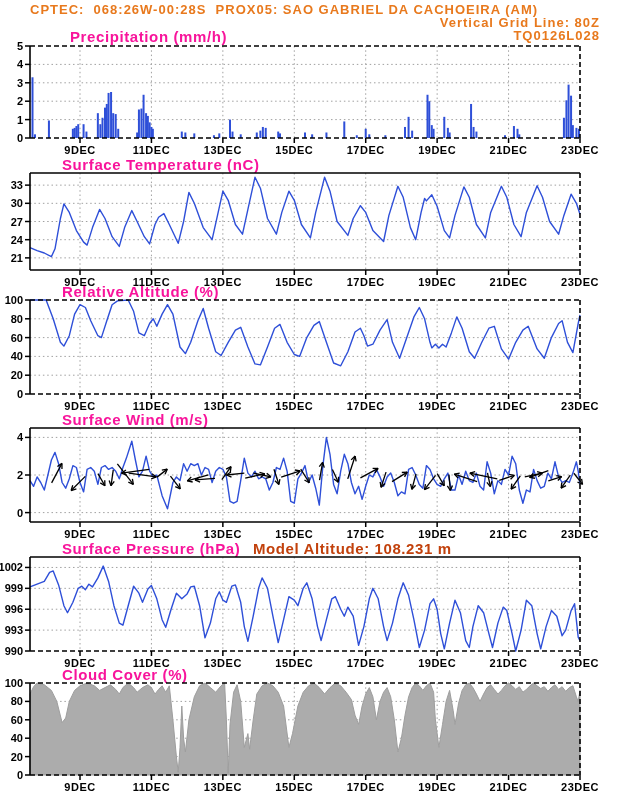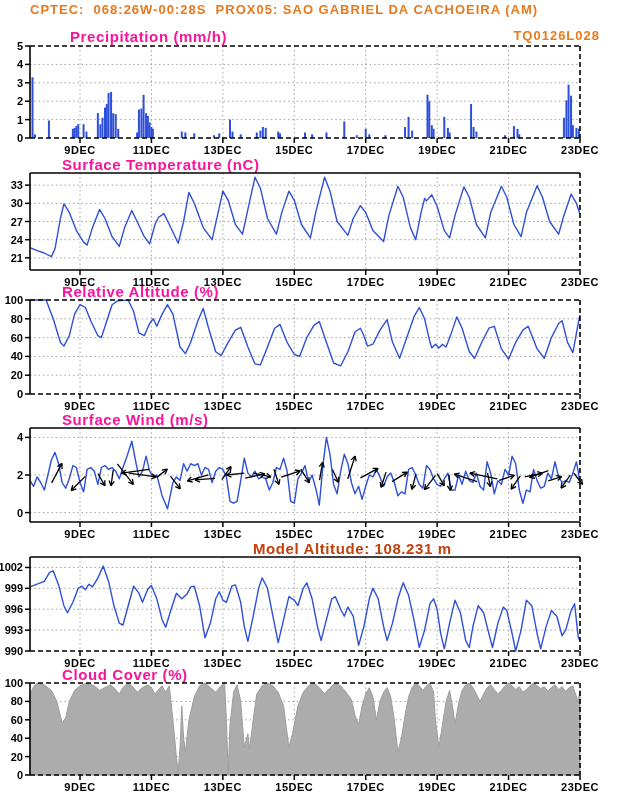--- a/index.html
+++ b/index.html
@@ -10,26 +10,28 @@
   .ttl{font-size:15px;letter-spacing:0.6px;}
   .r{text-align:right;right:26px;}
   svg{position:absolute;left:0;top:0;}
   svg text{font-family:"Liberation Sans",sans-serif;font-weight:bold;fill:#000;}
 </style>
 </head>
 <body>
 
 <div class="page">
   <div class="abs hdr orange" style="left: 30px; top: 3px; color: rgb(232, 121, 29);">CPTEC:  068:26W-00:28S  PROX05: SAO GABRIEL DA CACHOEIRA (AM)</div>
+  <div class="abs hdr orange r" style="top: 16px; color: rgb(232, 121, 29);">Vertical Grid Line: 80Z</div>
   <div class="abs hdr orange r" style="top: 29px; color: rgb(232, 121, 29);">TQ0126L028</div>
 
   <div class="abs ttl magenta" style="left: 70px; top: 29px; color: rgb(248, 20, 155);">Precipitation (mm/h)</div>
   <div class="abs ttl magenta" style="left: 62px; top: 157px; color: rgb(248, 20, 155);">Surface Temperature (nC)</div>
   <div class="abs ttl magenta" style="left: 62px; top: 284px; color: rgb(248, 20, 155);">Relative Altitude (%)</div>
   <div class="abs ttl magenta" style="left: 62px; top: 412px; color: rgb(248, 20, 155);">Surface Wind (m/s)</div>
+  <div class="abs ttl magenta" style="left: 62px; top: 541px; color: rgb(248, 20, 155);">Surface Pressure (hPa)</div>
   <div class="abs ttl magenta" style="left: 253px; top: 541px; color: #c2410c;">Model Altitude: 108.231 m</div>
   <div class="abs ttl magenta" style="left: 62px; top: 667px; color: rgb(248, 20, 155);">Cloud Cover (%)</div>
 
   <svg width="618" height="800" viewBox="0 0 618 800">
       <g>
         <line x1="80" x2="80" y1="46" y2="138" stroke="#A0A0A0" stroke-width="1" stroke-dasharray="1.5,2.8"></line>
         <line x1="151.42857142857144" x2="151.42857142857144" y1="46" y2="138" stroke="#A0A0A0" stroke-width="1" stroke-dasharray="1.5,2.8"></line>
         <line x1="222.85714285714286" x2="222.85714285714286" y1="46" y2="138" stroke="#A0A0A0" stroke-width="1" stroke-dasharray="1.5,2.8"></line>
         <line x1="294.2857142857143" x2="294.2857142857143" y1="46" y2="138" stroke="#A0A0A0" stroke-width="1" stroke-dasharray="1.5,2.8"></line>
         <line x1="365.7142857142857" x2="365.7142857142857" y1="46" y2="138" stroke="#A0A0A0" stroke-width="1" stroke-dasharray="1.5,2.8"></line>

